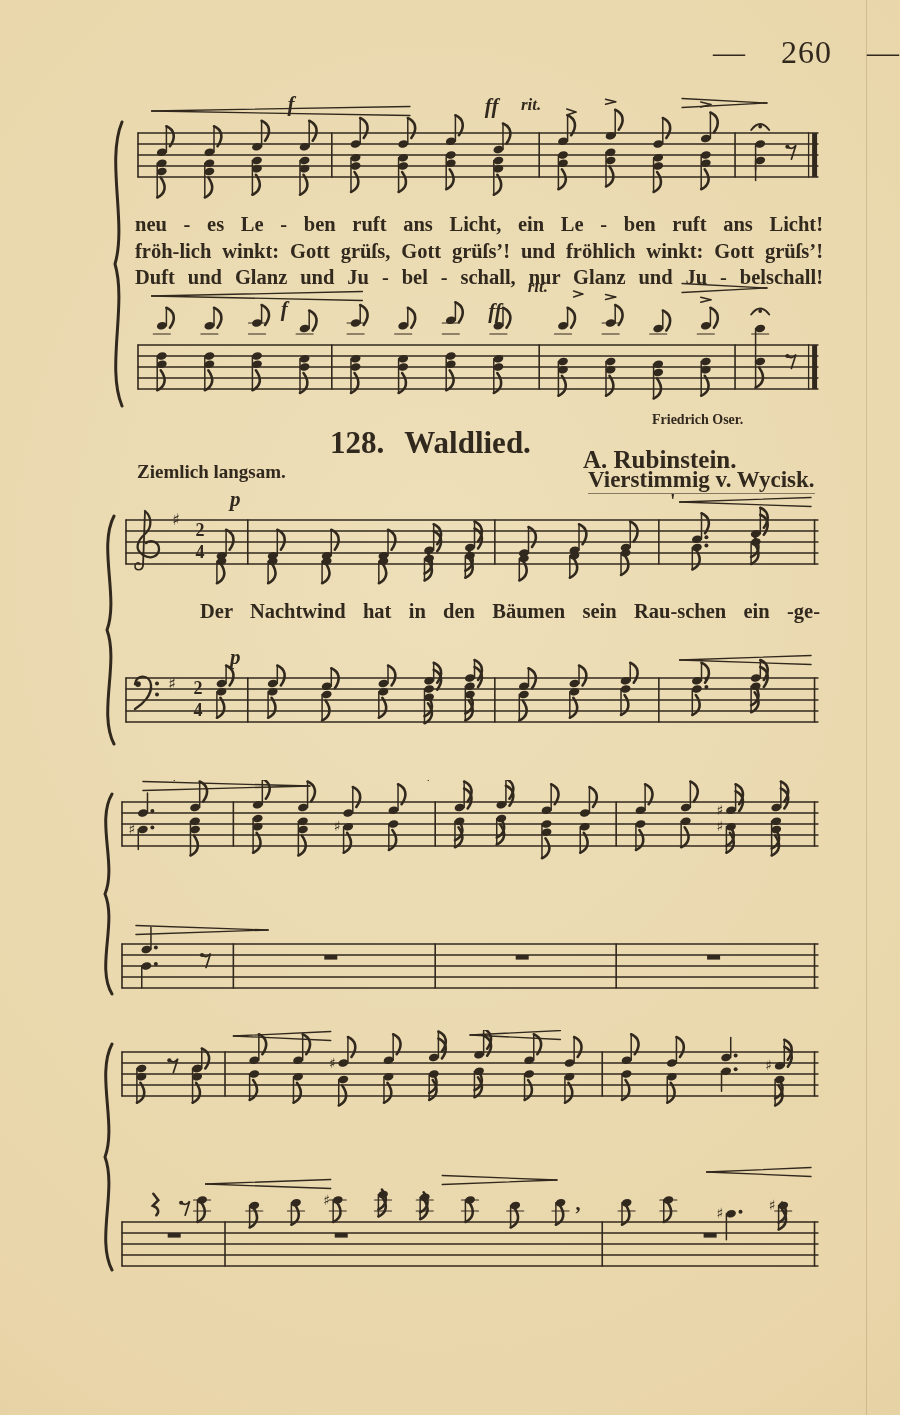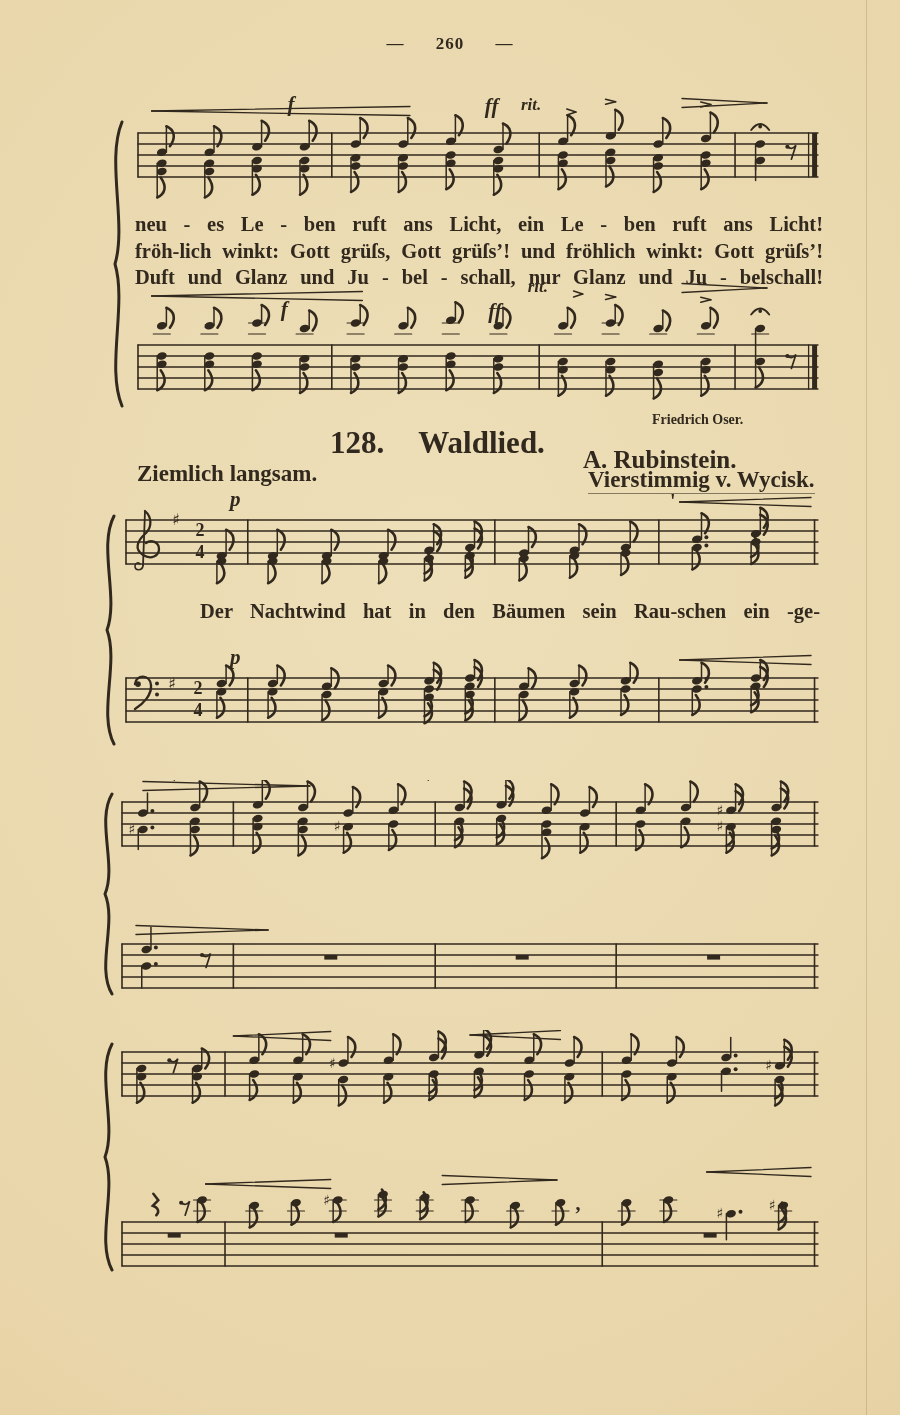--- a/index.html
+++ b/index.html
@@ -1,34 +1,34 @@
 <!DOCTYPE html>
 <html style="--ink: #32291e;"><head>
 <meta charset="utf-8">
 <style>
   :root{ --ink:#32291e; --bg1:#eddfb9; --bg2:#e9d6aa; --bg3:#ddc490; }
   html,body{margin:0;padding:0}
   .page{position:relative;width:900px;height:1415px;overflow:hidden;
     background:radial-gradient(140% 110% at 48% 40%, var(--bg1) 0%, var(--bg2) 55%, var(--bg3) 100%);
     font-family:"Liberation Serif","DejaVu Serif",serif;color:var(--ink)}
   .edge-line{position:absolute;left:866px;top:0;width:1px;height:100%;background:rgba(120,95,55,.22)}
-  .pgnum{position:absolute;top:34px;left:0;width:100%;text-align:center;
-    font-size:17px;font-weight:700;letter-spacing:1px;word-spacing:26px}
+  .pgnum{position:absolute;top:34px;left:0;width:100%;text-align:right;
+    font-size:32px;font-weight:400;letter-spacing:1px;word-spacing:26px}
   .staffhost{position:absolute}
   .staffhost svg{display:block}
   .bracehost{position:absolute}
   .lyr{position:absolute;font-weight:700;font-size:20.5px;line-height:26.5px;
     text-align:justify;text-align-last:justify;white-space:normal}
   .lyr div{width:100%}
   .credit{position:absolute;left:652px;top:412px;font-size:14px;font-weight:700}
-  .titlerow{position:absolute;left:330px;top:425px;display:flex;gap:34px;align-items:center}
+  .titlerow{position:absolute;left:330px;top:425px;display:flex;gap:20px;align-items:center}
   .titlerow .num,.titlerow .ttl{font-size:31px;font-weight:700}
   .composer{position:absolute;left:583px;top:446px;font-size:25px;font-weight:700}
   .arranger{position:absolute;left:588px;top:467px;font-size:23px;font-weight:700;border-bottom:1px solid rgba(50,41,30,.55)}
-  .tempo{position:absolute;left:137px;top:461px;font-size:23px;font-weight:700}
+  .tempo{position:absolute;left:137px;top:461px;font-size:19px;font-weight:700}
 </style>
 </head>
 <body>
 
 <div class="page">
   <div class="edge-line"></div>
 
   <div class="pgnum">— 260 —</div>
 
   <div class="bracehost" style="left:104px;top:120px;width:22px;height:288px"><svg width="22" height="288">

